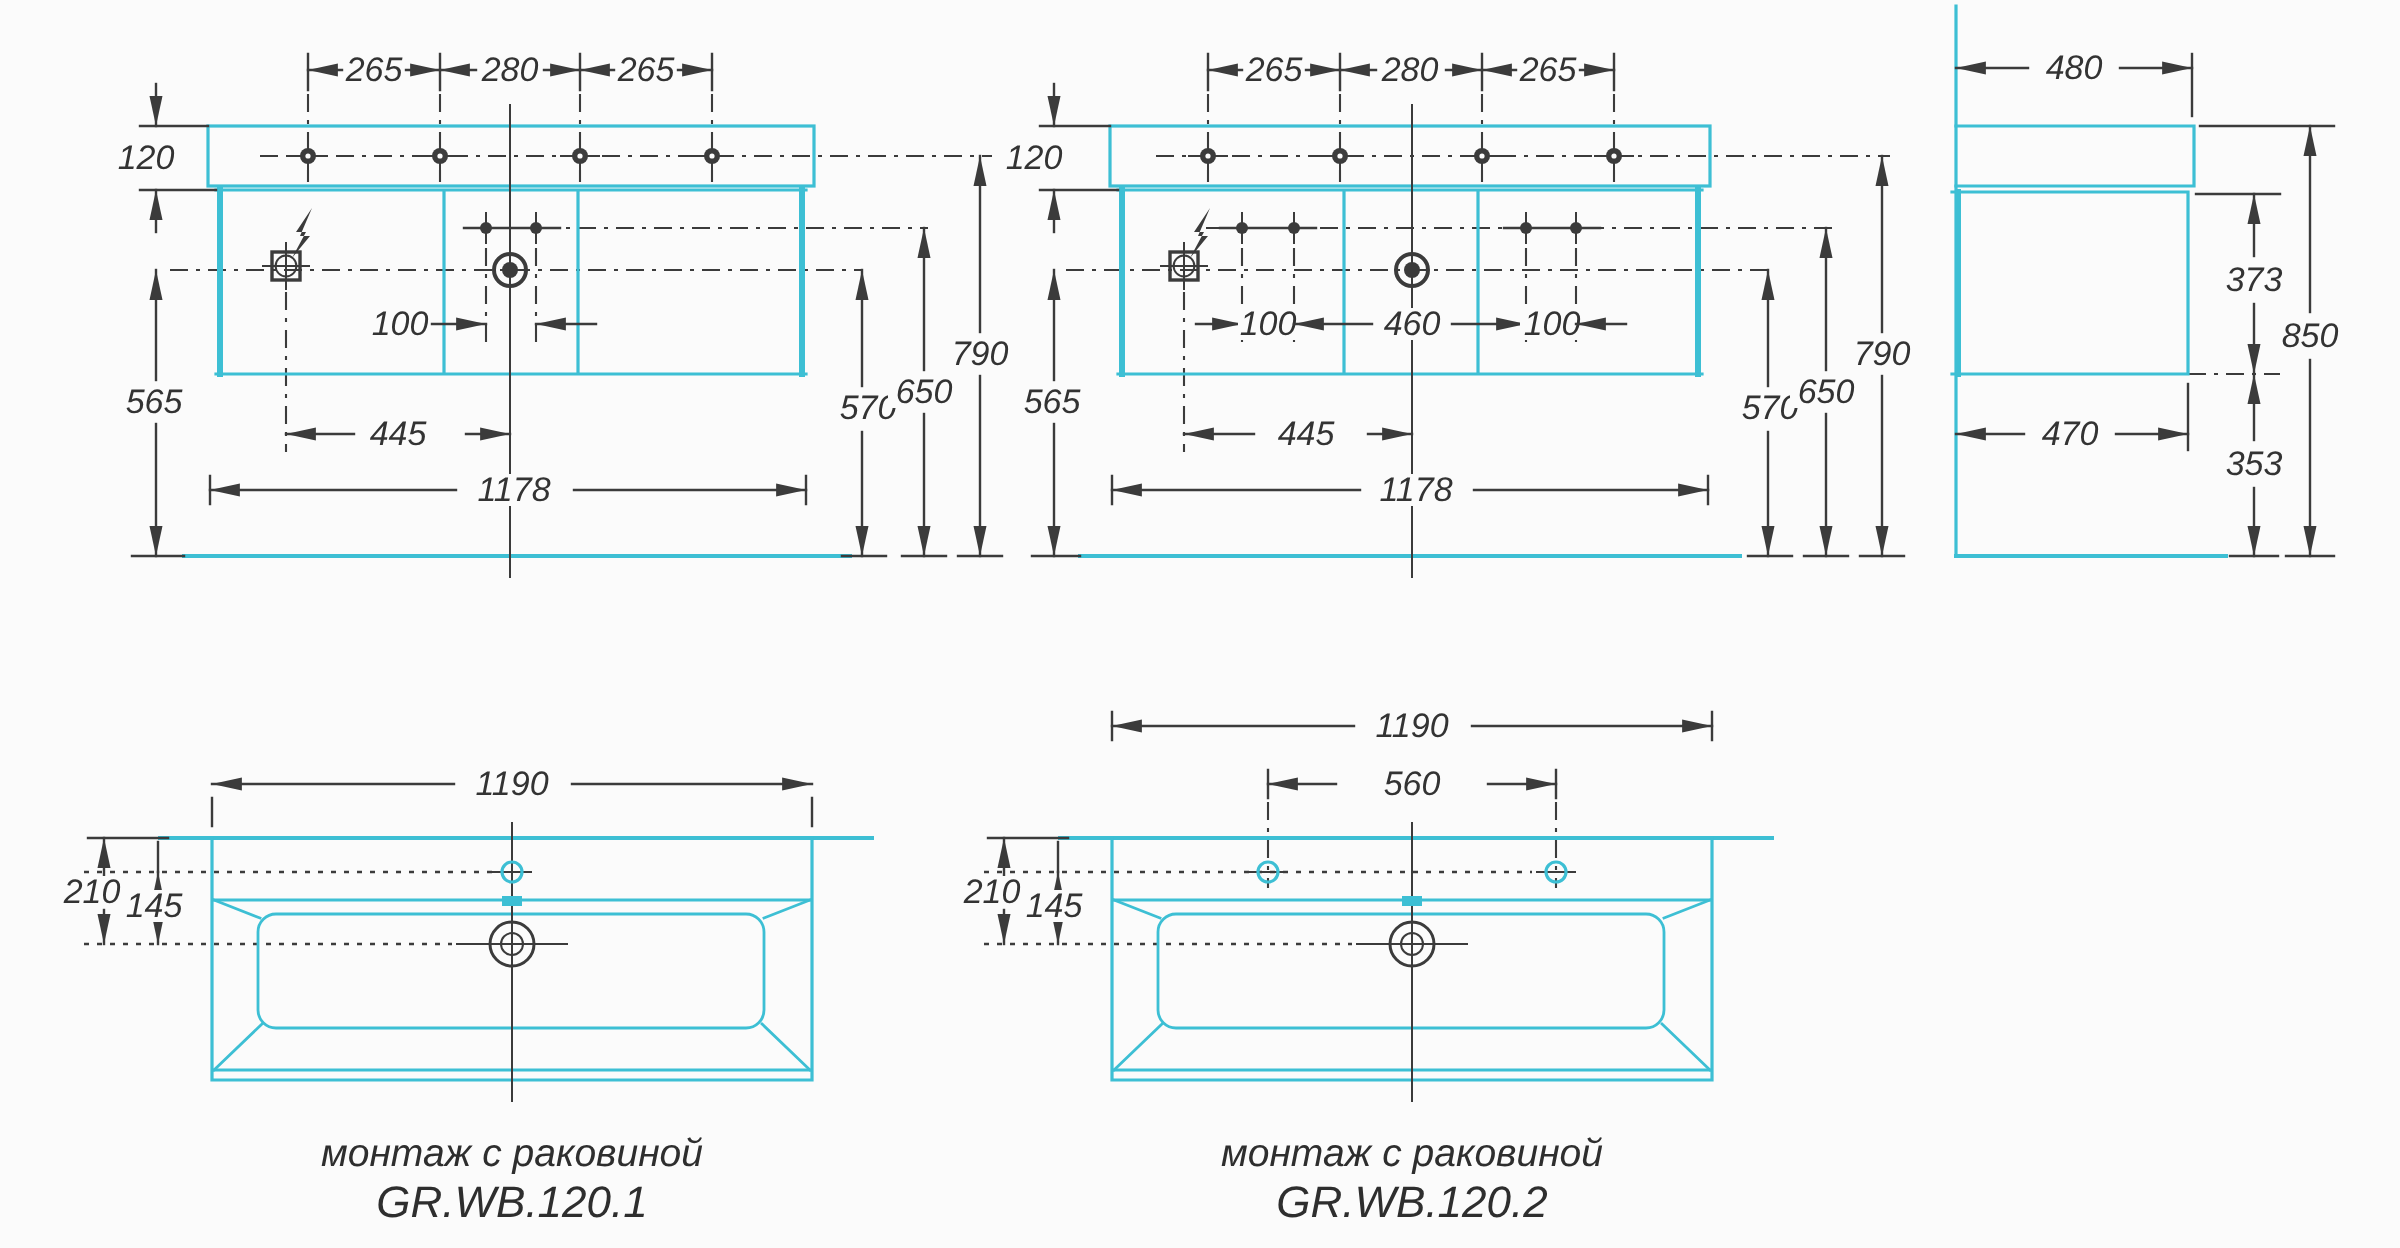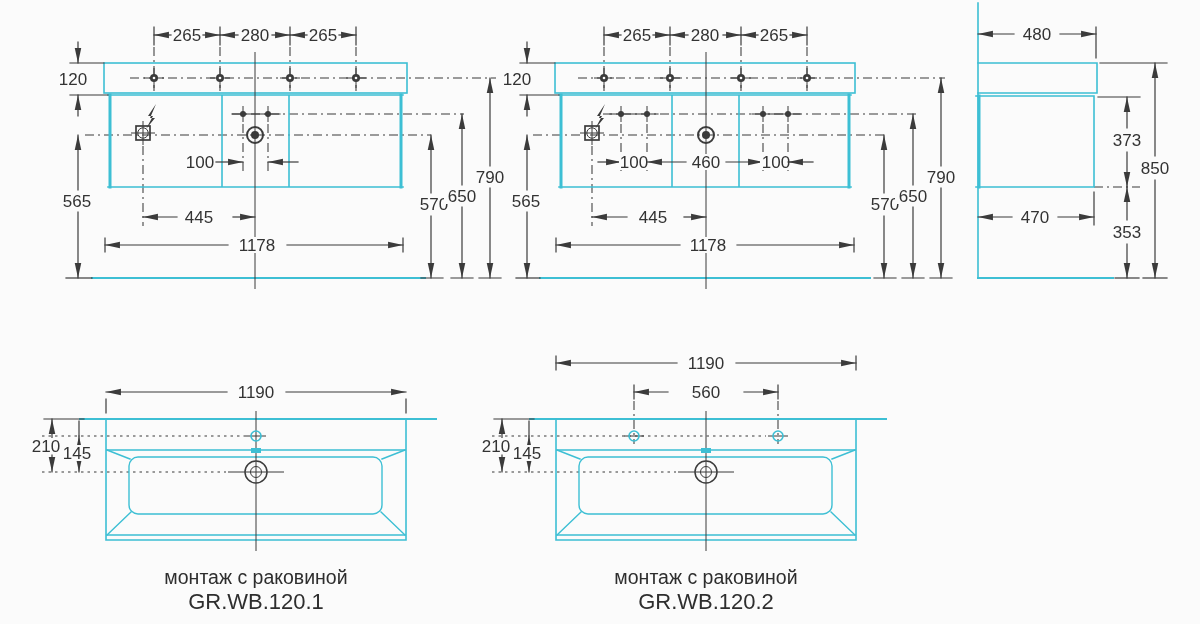--- a/index.html
+++ b/index.html
@@ -3,21 +3,21 @@
 <meta charset="utf-8">
 <style>
   :root{
     --cyan:#3dbfd4;
     --ink:#3b3b3b;
     --paper:#fbfbfb;
     --txt:#333333;
   }
   html,body{margin:0;padding:0;background:var(--paper);}
   .stage{position:relative;width:1200px;height:624px;background:var(--paper);overflow:hidden;
-         font-family:"Liberation Sans", sans-serif;}
+         font-family:"Liberation Sans", sans-serif;font-style:italic;}
   svg{display:block}
   
   .cy{stroke:var(--cyan);stroke-width:1.6;fill:none;stroke-linecap:square}
   .cyt{stroke:var(--cyan);stroke-width:3;fill:none;stroke-linecap:square}
   .cyw{stroke:var(--cyan);stroke-width:2;fill:none;stroke-linecap:square}
   .cyn{stroke:var(--cyan);stroke-width:1.4;fill:none;stroke-linecap:square}
   .cyf{fill:var(--cyan);stroke:none}
   
   .d{stroke:var(--ink);stroke-width:1.2;fill:none;stroke-linecap:square}
   .d1{stroke:var(--ink);stroke-width:1;fill:none}

